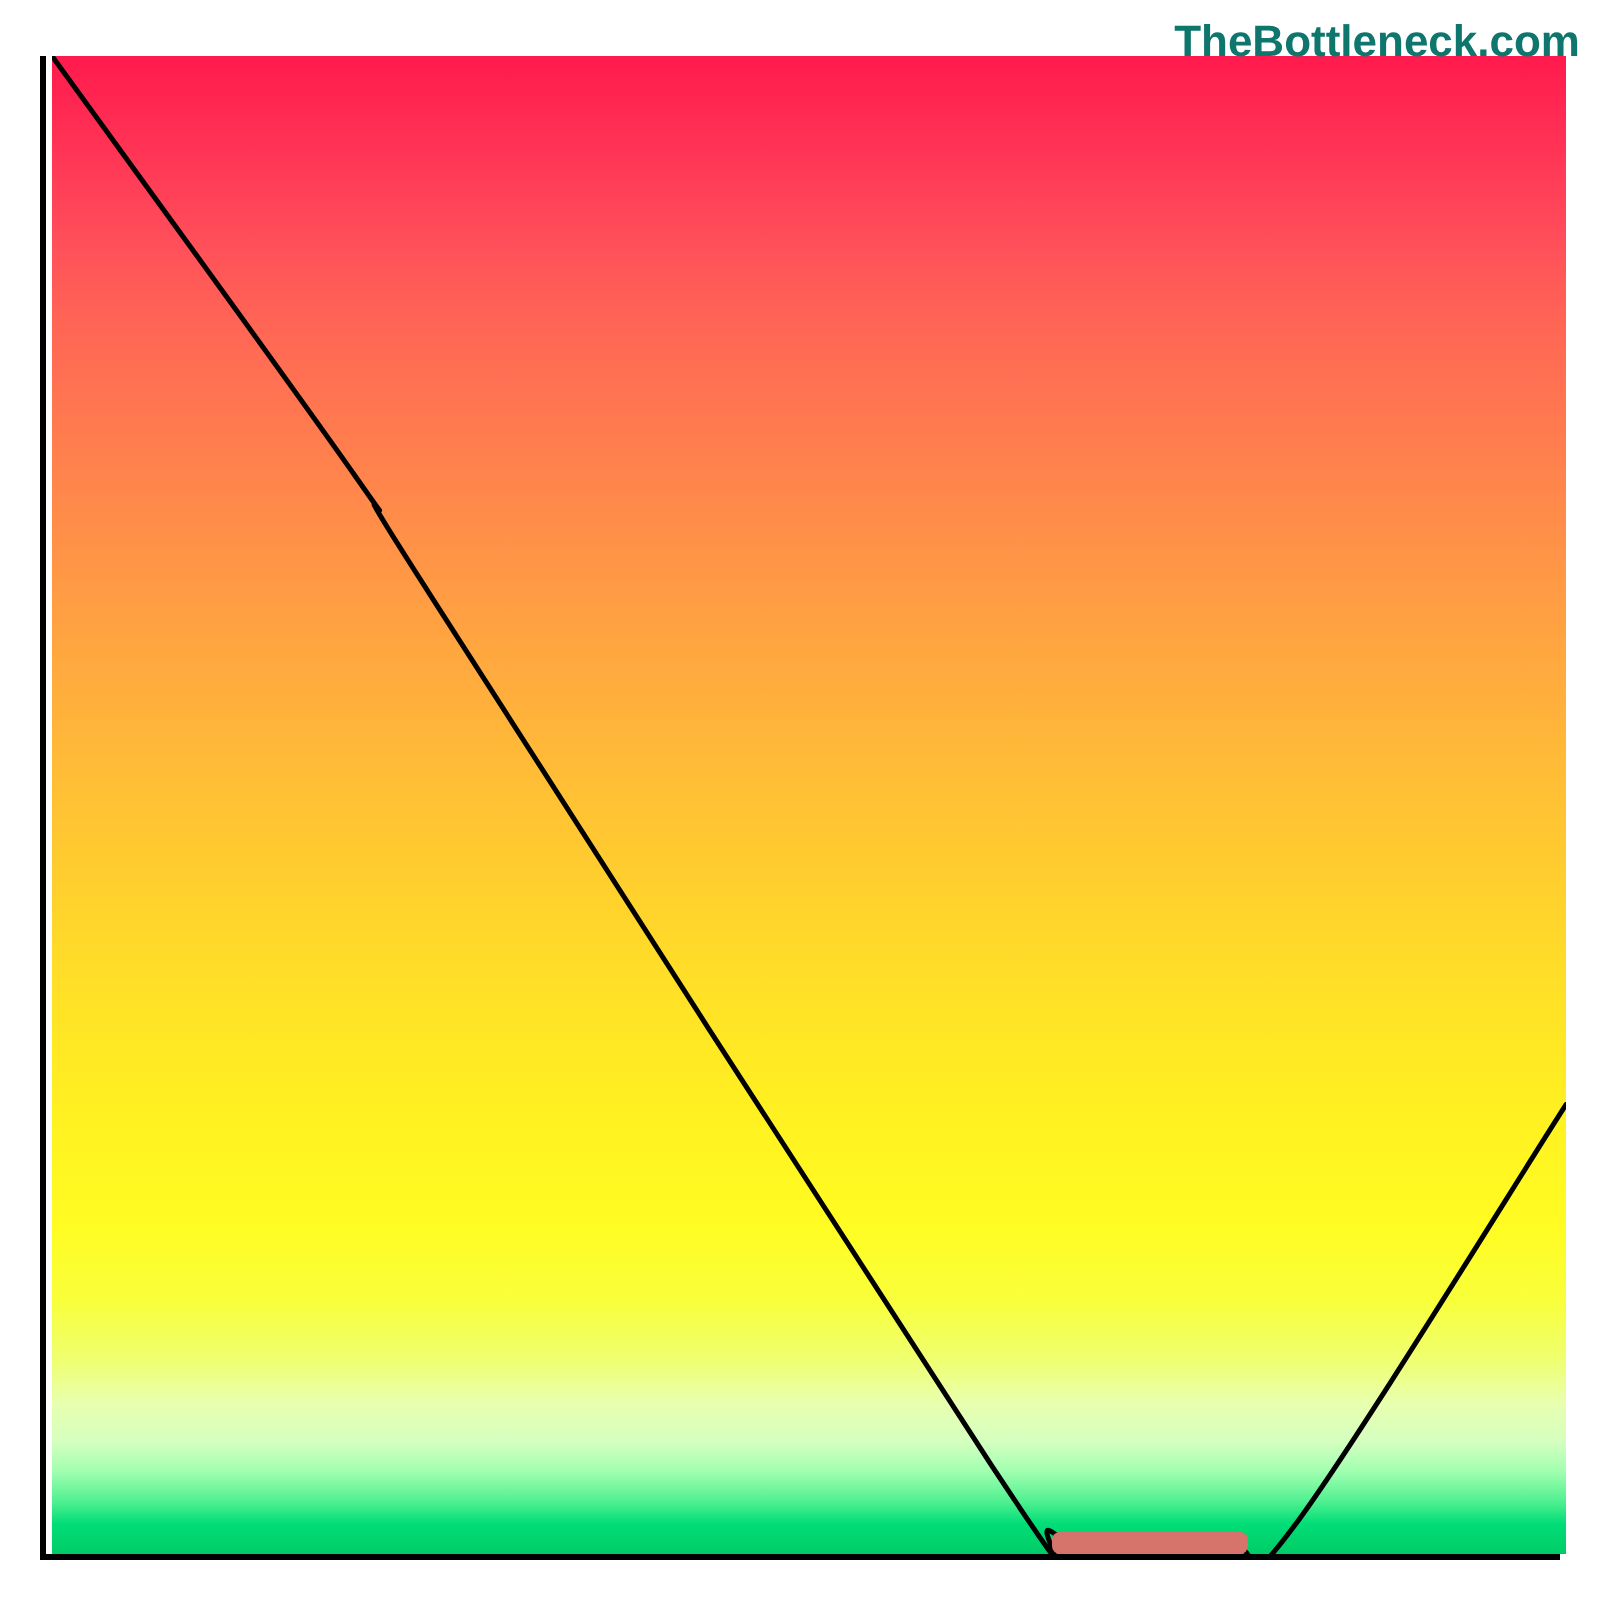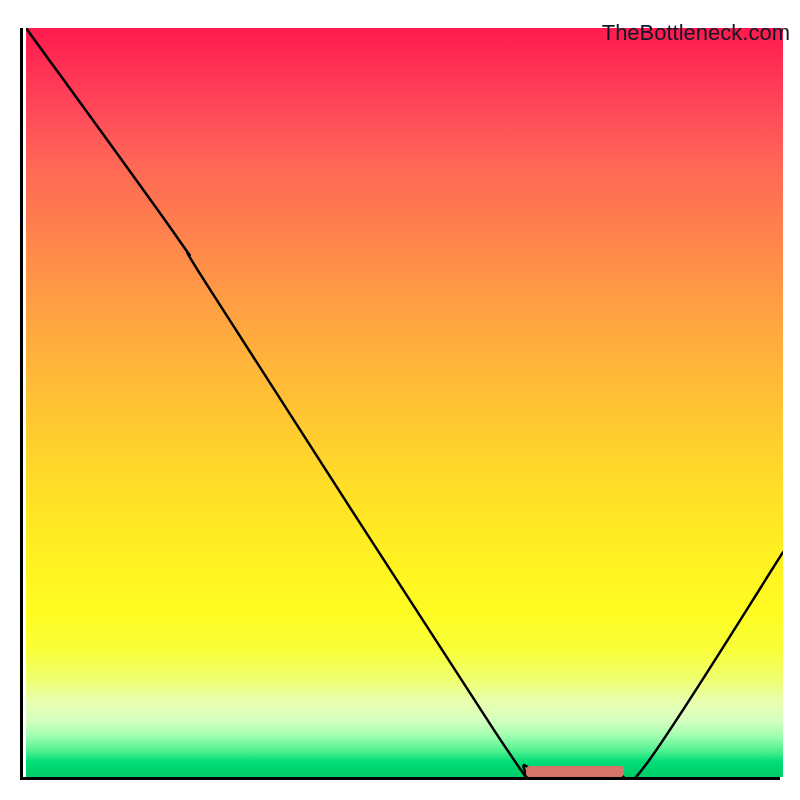--- a/index.html
+++ b/index.html
@@ -4,26 +4,26 @@
 <style>
   * { margin: 0; padding: 0; box-sizing: border-box; }
   html, body { width: 800px; height: 800px; overflow: hidden; background: #fff; }
   .chart-container {
     position: relative;
     width: 800px;
     height: 800px;
   }
   .attribution {
     position: absolute;
-    top: 20px;
+    top: 8px;
     right: 10px;
     font-family: Arial, sans-serif;
     font-size: 22px;
-    font-weight: normal;
-    color: #0f172a;
+    font-weight: bold;
+    color: #0f766e;
     z-index: 10;
   }
   .plot-area {
     position: absolute;
     left: 20px;
     top: 28px;
     width: 760px;
     height: 752px;
     border-left: 3px solid #000;
     border-bottom: 3px solid #000;

